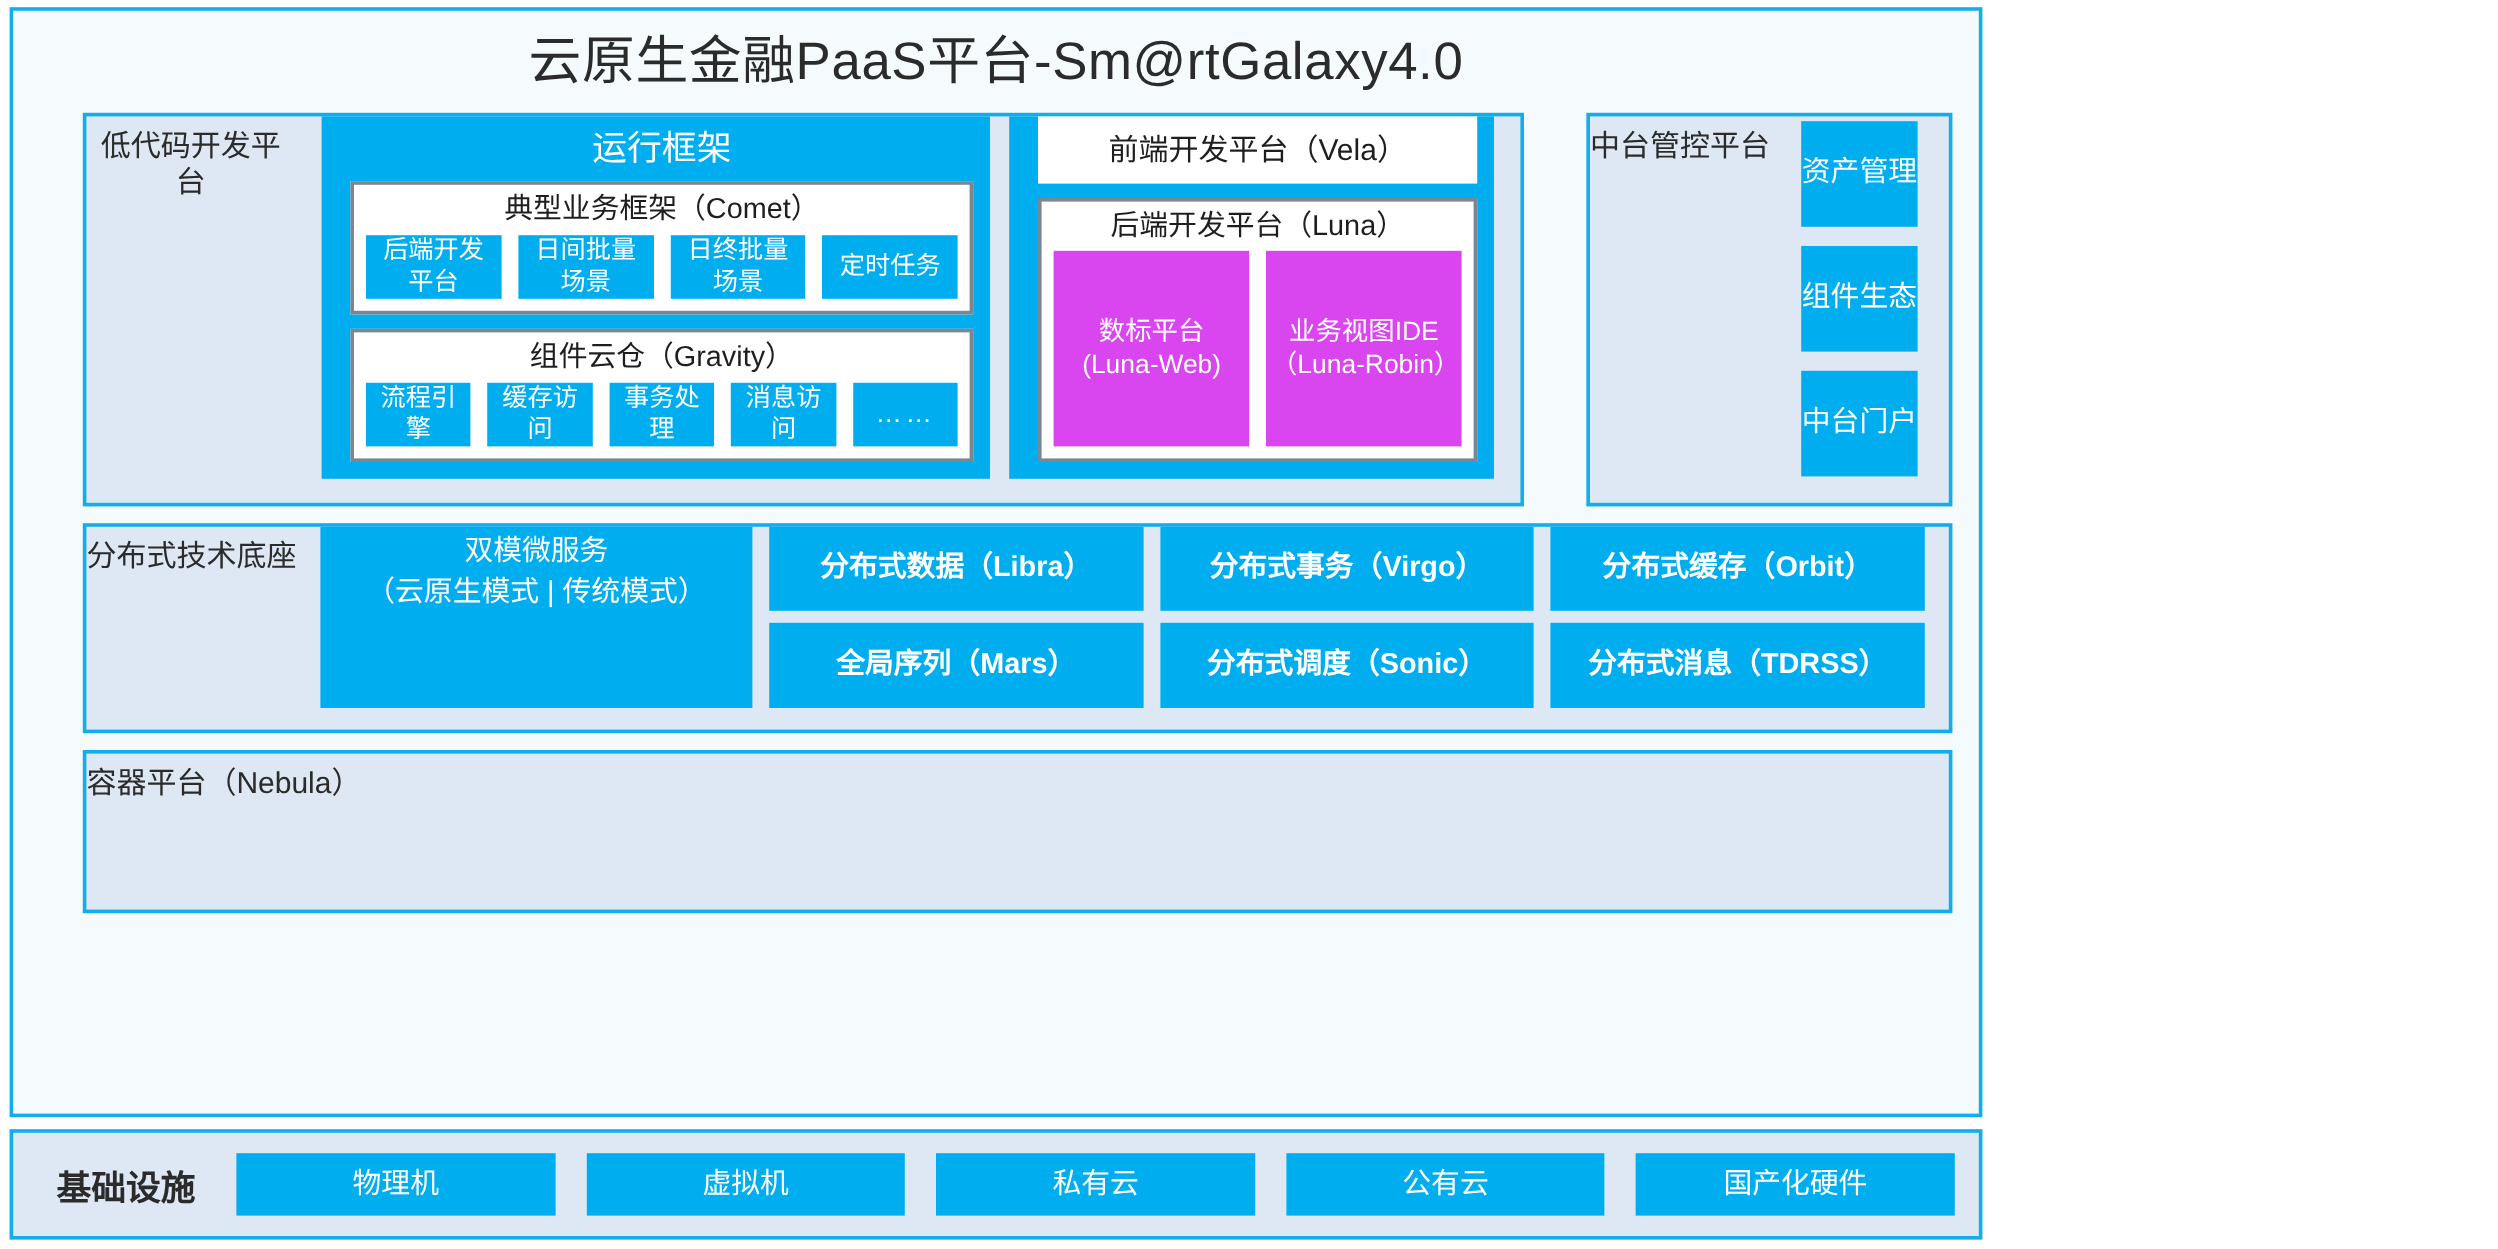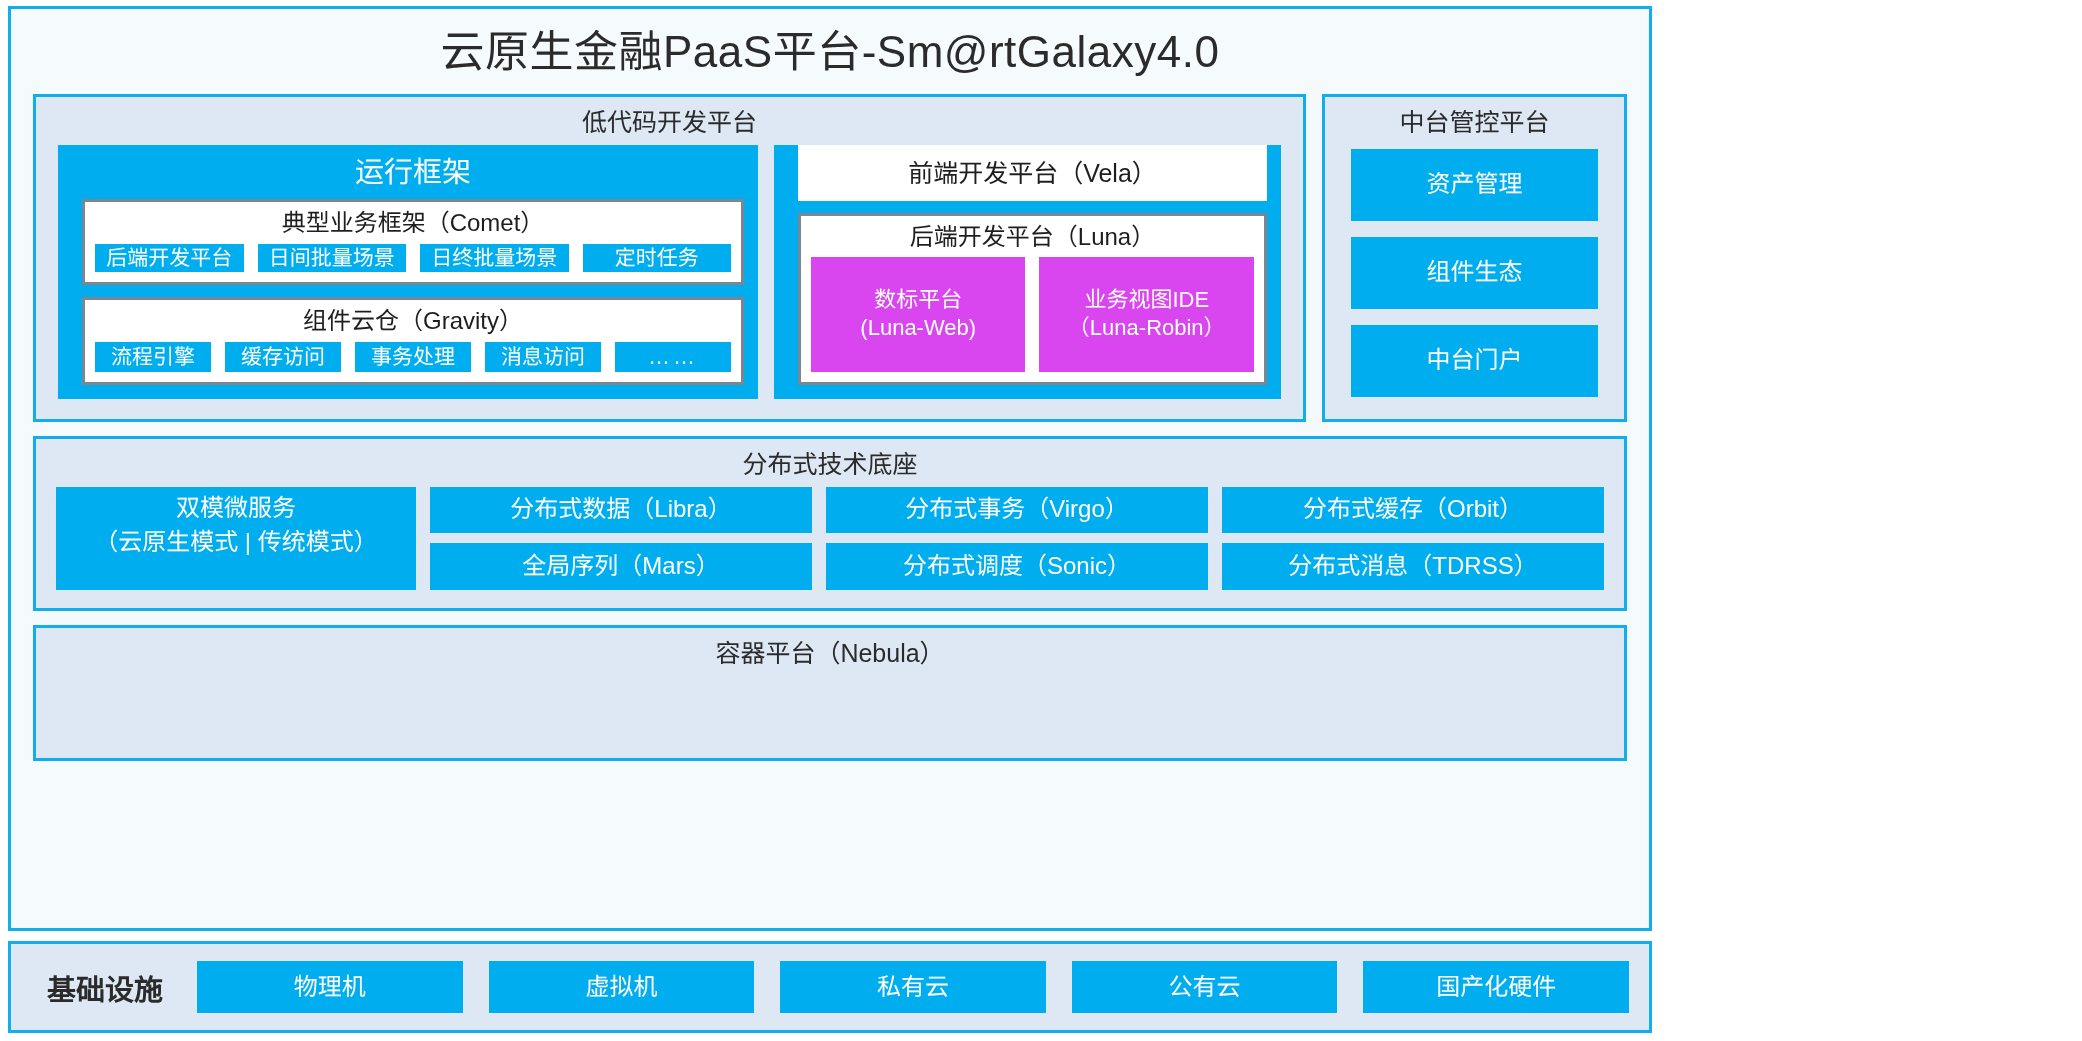--- a/index.html
+++ b/index.html
@@ -56,21 +56,22 @@
     padding: 18px 0 16px 0;
     line-height: 1.15;
   }
 
   
   .panel {
     background: #DEE8F5;
     border: 3px solid #12AEEC;
     box-sizing: border-box;
     display: flex;
-    flex-direction: column;
+    flex-direction: row;
+    margin-left: 36px;
   }
   .panel-title {
     text-align: center;
     font-size: 25px;
     color: #2b2b2b;
     padding: 10px 0 8px 0;
     line-height: 1.2;
   }
 
   
@@ -244,20 +245,21 @@
     flex: 1 1 0;
     display: flex;
     align-items: center;
     justify-content: center;
     font-size: 24px;
     text-align: center;
     box-sizing: border-box;
     padding: 4px;
     line-height: 1.2;
     min-height: 0;
+    font-weight: bold;
   }
 
   
   .row-container {
     flex: 0 0 136px;
     margin-top: 14px;
     min-height: 0;
   }
   .container-body {
     display: flex;

